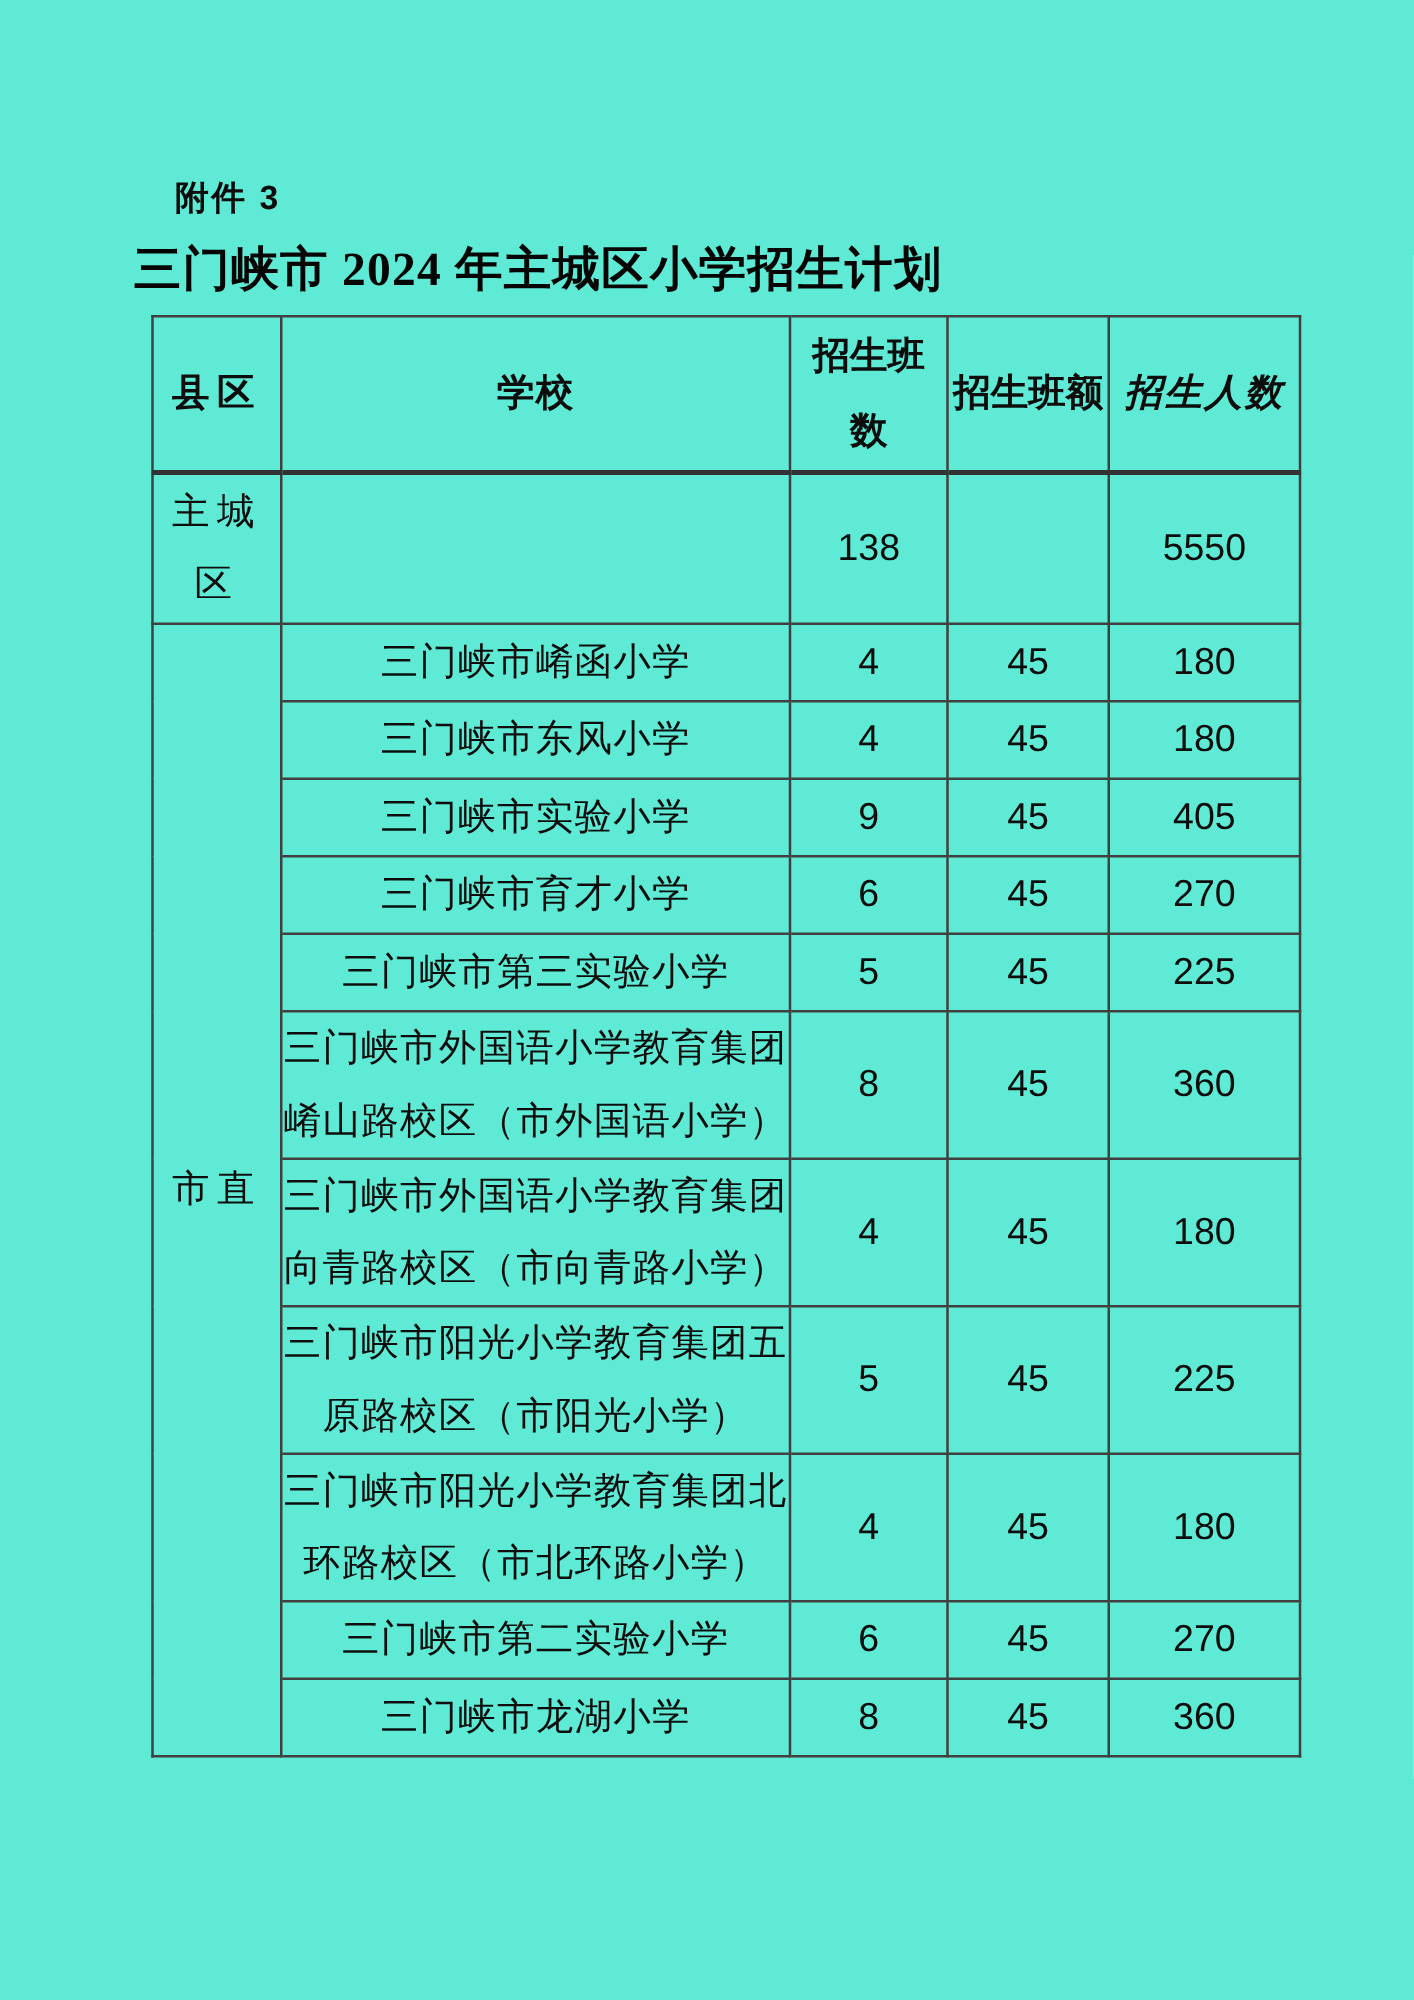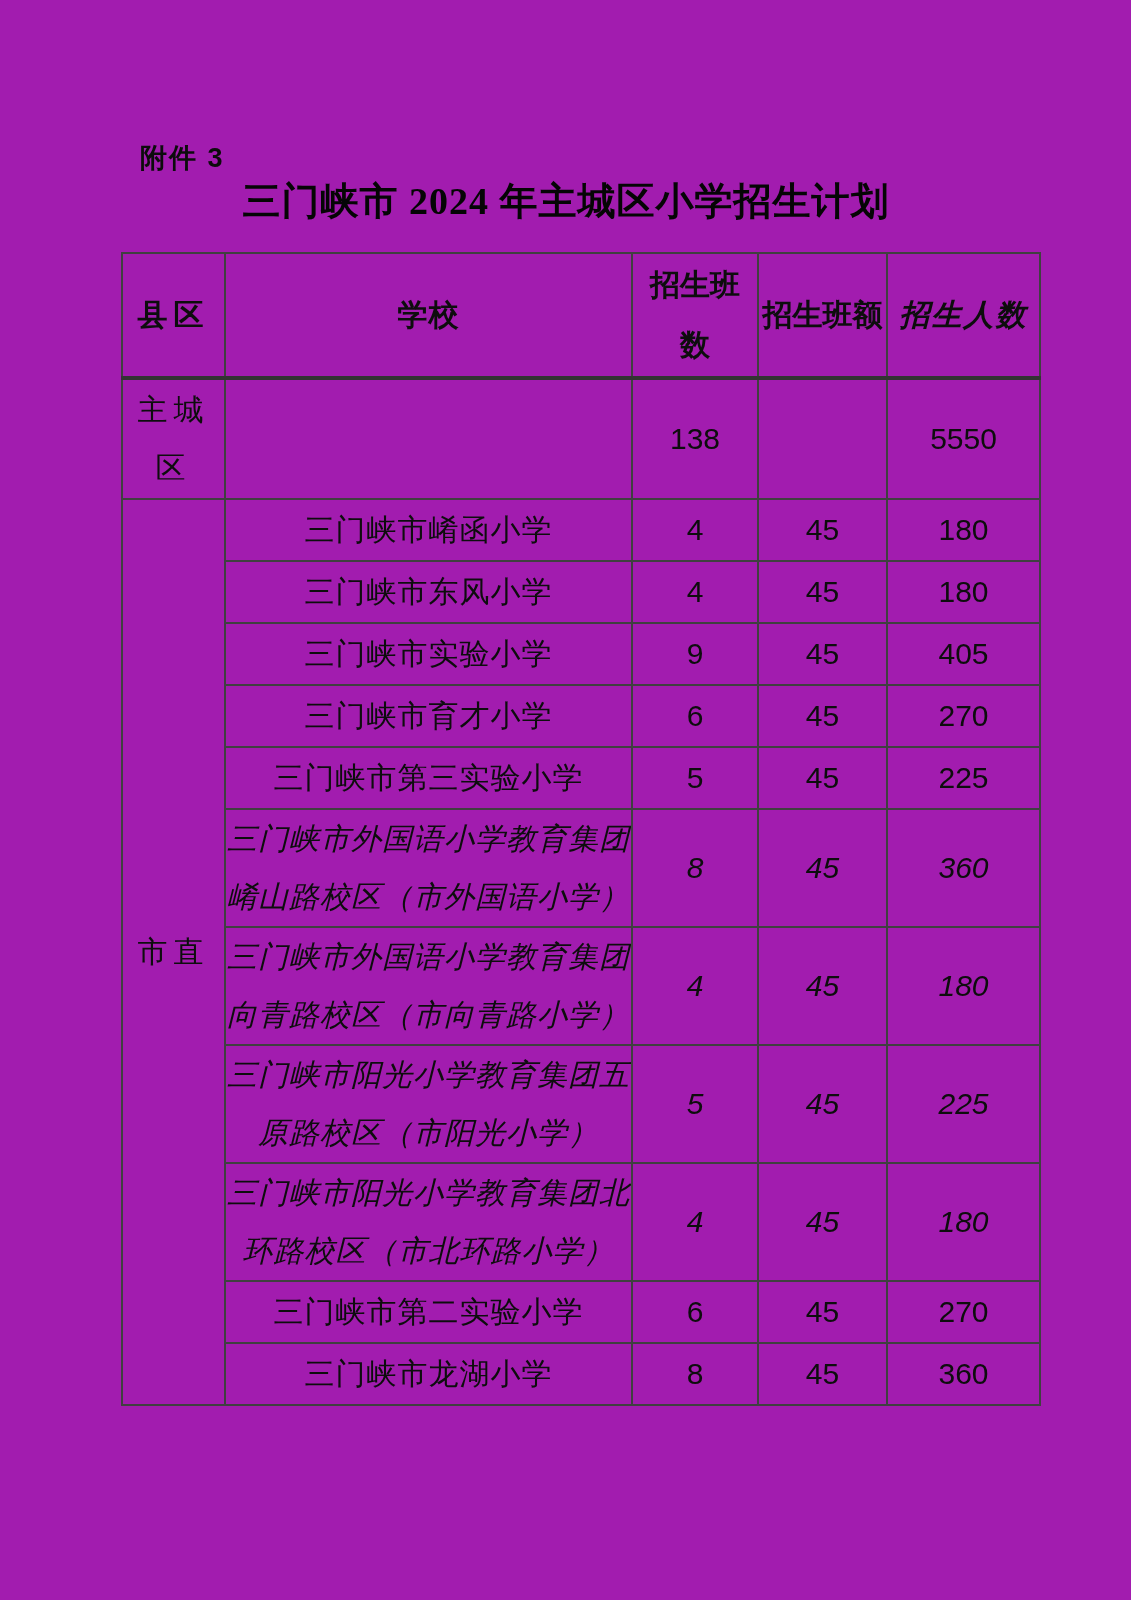--- a/index.html
+++ b/index.html
@@ -8,38 +8,38 @@
     width: 1131px;
     height: 1600px;
     font-family: "Liberation Sans", sans-serif;
     color: #111111;
     position: relative;
     overflow: hidden;
   }
   .page {
     width: 1131px;
     height: 1600px;
-    background: #a21caf;
+    background: #5eead4;
     position: relative;
   }
   .attachment-label {
     position: absolute;
     left: 140px;
     top: 140px;
     font-size: 27px;
     font-weight: 600;
     letter-spacing: 2px;
     color: #0c0c0c;
   }
   .doc-title {
     position: absolute;
     left: 107px;
     width: 918px;
-    top: 176px;
-    text-align: center;
+    top: 190px;
+    text-align: left;
     font-family: "Liberation Serif", serif;
     font-size: 38px;
     font-weight: 700;
     letter-spacing: 1px;
     color: #050505;
     white-space: nowrap;
   }
   table.enroll {
     position: absolute;
     left: 121px;
@@ -66,21 +66,21 @@
     overflow: hidden;
   }
   .enroll thead th {
     border-bottom: 4px solid #333333;
     font-weight: 600;
     line-height: 60px;
   }
   tr.header-row  { height: 125px; }
   tr.summary-row { height: 121px; }
   tr.row-single  { height: 62px; }
-  tr.row-double  { height: 96px; font-style: italic; }
+  tr.row-double  { height: 96px; }
 
   .cell-district {
     letter-spacing: 6px;
     line-height: 56px;
     padding: 0 4px;
   }
   th.cell-district { line-height: 60px; }
   th.h-classcount { padding: 0 6px; }   
   th.h-classsize  { padding: 0; }       
   th.h-students   { letter-spacing: 2px; font-style: italic; }

